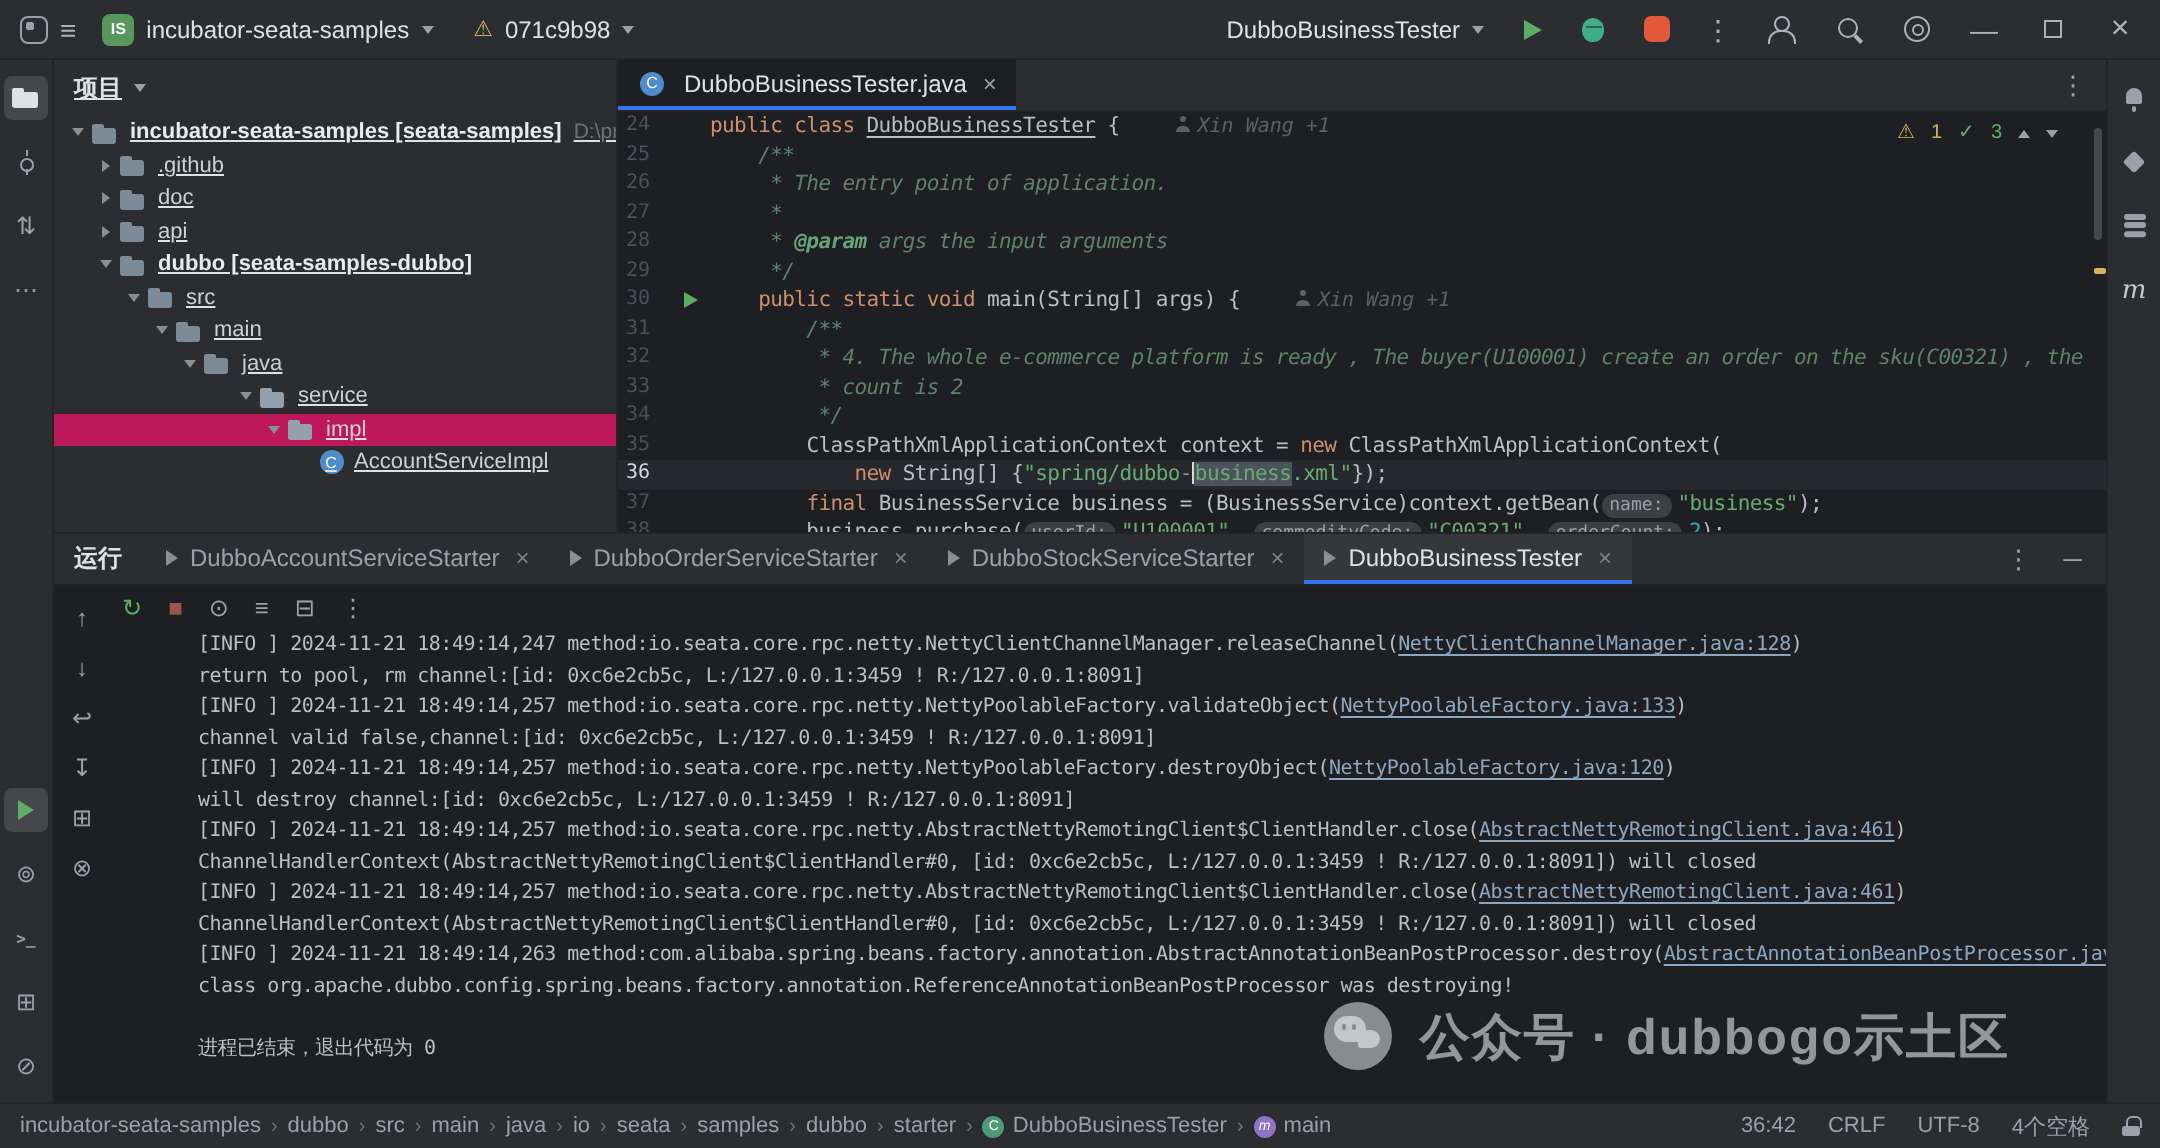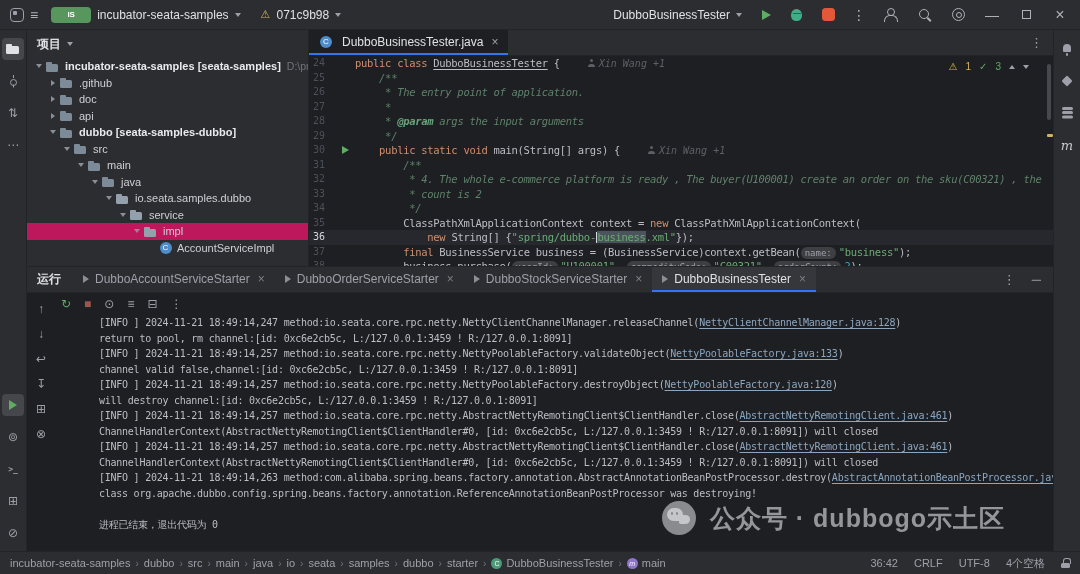--- a/index.html
+++ b/index.html
@@ -6,21 +6,21 @@
   html,body{width:1080px;height:574px;overflow:hidden;background:#1e1f22;}
   body{font-family:"Liberation Sans","DejaVu Sans",sans-serif;}
   .app{width:1080px;height:574px;display:flex;flex-direction:column;background:#2b2d30;color:#dfe1e5;font-size:12px;}
 
   
   .titlebar{height:30px;flex:none;display:flex;align-items:center;background:#2b2d30;border-bottom:1px solid #222427;padding:0 6px 0 10px;gap:6px;}
   .tb-btn{height:24px;display:flex;align-items:center;gap:6px;padding:0 7px;border-radius:4px;color:#dfe1e5;white-space:nowrap;}
   .i-applogo{width:14px;height:14px;border:1.5px solid #9da0a8;border-radius:4px;position:relative;}
   .i-applogo::before{content:"";position:absolute;left:2px;top:2px;width:4px;height:4px;background:#9da0a8;border-radius:1px;}
   .glyph-btn{color:#aeb1b8;font-size:14px;line-height:1;}
-  .proj-chip{width:40px;height:16px;border-radius:4px;background:#57965c;color:#fff;font-size:8px;font-weight:bold;display:flex;align-items:center;justify-content:center;flex:none;}
+  .proj-chip{width:16px;height:16px;border-radius:4px;background:#57965c;color:#fff;font-size:8px;font-weight:bold;display:flex;align-items:center;justify-content:center;flex:none;}
   .cv-down{width:0;height:0;border-left:3.5px solid transparent;border-right:3.5px solid transparent;border-top:4px solid #9da0a8;display:inline-block;}
   .warn{color:#d5b15c;font-size:11px;}
   .tb-spacer{flex:1;}
   .play-tri{width:0;height:0;border-top:5px solid transparent;border-bottom:5px solid transparent;border-left:9px solid #5fad65;}
   .bug{width:11px;height:12px;background:#3fae86;border-radius:50% 50% 46% 46%;position:relative;}
   .bug::before{content:"";position:absolute;left:1.5px;right:1.5px;top:4px;height:1.5px;background:#2b2d30;opacity:.6;}
   .stop-sq{width:13px;height:13px;border-radius:3.5px;background:#e3573b;}
   .i-user{position:relative;width:15px;height:14px;}
   .i-user::before{content:"";position:absolute;top:0;left:4px;width:6px;height:6px;border:1.5px solid #aeb1b8;border-radius:50%;}
   .i-user::after{content:"";position:absolute;bottom:0;left:1px;width:12px;height:6px;border:1.5px solid #aeb1b8;border-bottom:none;border-radius:6px 6px 0 0;}
@@ -56,21 +56,21 @@
   .i-ai{width:8px;height:8px;background:#9da0a8;transform:rotate(45deg);border-radius:1.5px;}
   .i-db{position:relative;width:11px;height:13px;}
   .i-db::before{content:"";position:absolute;left:0;right:0;top:0;height:3.2px;border-radius:2px;background:currentColor;}
   .i-db::after{content:"";position:absolute;left:0;right:0;top:4.6px;height:3.2px;background:currentColor;border-radius:2px;box-shadow:0 4.6px 0 currentColor;}
   .i-maven{font-family:"DejaVu Serif",serif;font-style:italic;font-size:13px;color:#c8cace;}
 
   .center{flex:1;display:flex;flex-direction:column;min-width:0;}
   .upper{height:236px;flex:none;display:flex;min-width:0;}
 
   
-  .project-panel{width:282px;flex:none;background:#2b2d30;border-right:1px solid #222427;display:flex;flex-direction:column;overflow:hidden;}
+  .project-panel{width:282px;flex:none;background:#2b2d30;border-right:1px solid #222427;display:flex;flex-direction:column;overflow:hidden;text-decoration:underline;}
   .panel-header{height:28px;flex:none;display:flex;align-items:center;gap:6px;padding:0 10px;font-weight:600;}
   #tree{flex:1;overflow:hidden;}
   .tree-row{height:16.5px;display:flex;align-items:center;font-size:11px;color:#ced0d6;white-space:nowrap;}
   .tree-row.selected{background:#be185d;}
   .tr-cv{flex:none;width:12px;display:flex;justify-content:center;}
   .cv-d{width:0;height:0;border-left:3.5px solid transparent;border-right:3.5px solid transparent;border-top:4px solid #8a8e95;}
   .cv-r{width:0;height:0;border-top:3.5px solid transparent;border-bottom:3.5px solid transparent;border-left:4px solid #8a8e95;}
   .ico{flex:none;width:17px;height:15px;position:relative;margin-right:3px;}
   .ico-folder::before{content:"";position:absolute;left:1px;top:5px;width:12px;height:8px;background:#7d8a97;border-radius:1.5px;}
   .ico-folder::after{content:"";position:absolute;left:1px;top:3px;width:6px;height:3px;background:#7d8a97;border-radius:1px 1px 0 0;}
@@ -294,27 +294,20 @@
                 <span class="ico ico-folder"></span>
                 <span class="tr-label">main</span>
               </div>
               <div class="tree-row" style="padding-left: 62px;">
                 <span class="tr-cv">
                   <span class="cv-d"></span>
                 </span>
                 <span class="ico ico-folder"></span>
                 <span class="tr-label">java</span>
               </div>
-              <div class="tree-row" style="padding-left: 76px;">
-                <span class="tr-cv">
-                  <span class="cv-d"></span>
-                </span>
-                <span class="ico ico-pkg"></span>
-                <span class="tr-label">io.seata.samples.dubbo</span>
-              </div>
               <div class="tree-row" style="padding-left: 90px;">
                 <span class="tr-cv">
                   <span class="cv-d"></span>
                 </span>
                 <span class="ico ico-pkg"></span>
                 <span class="tr-label">service</span>
               </div>
               <div class="tree-row selected" style="padding-left: 104px;">
                 <span class="tr-cv">
                   <span class="cv-d"></span>

